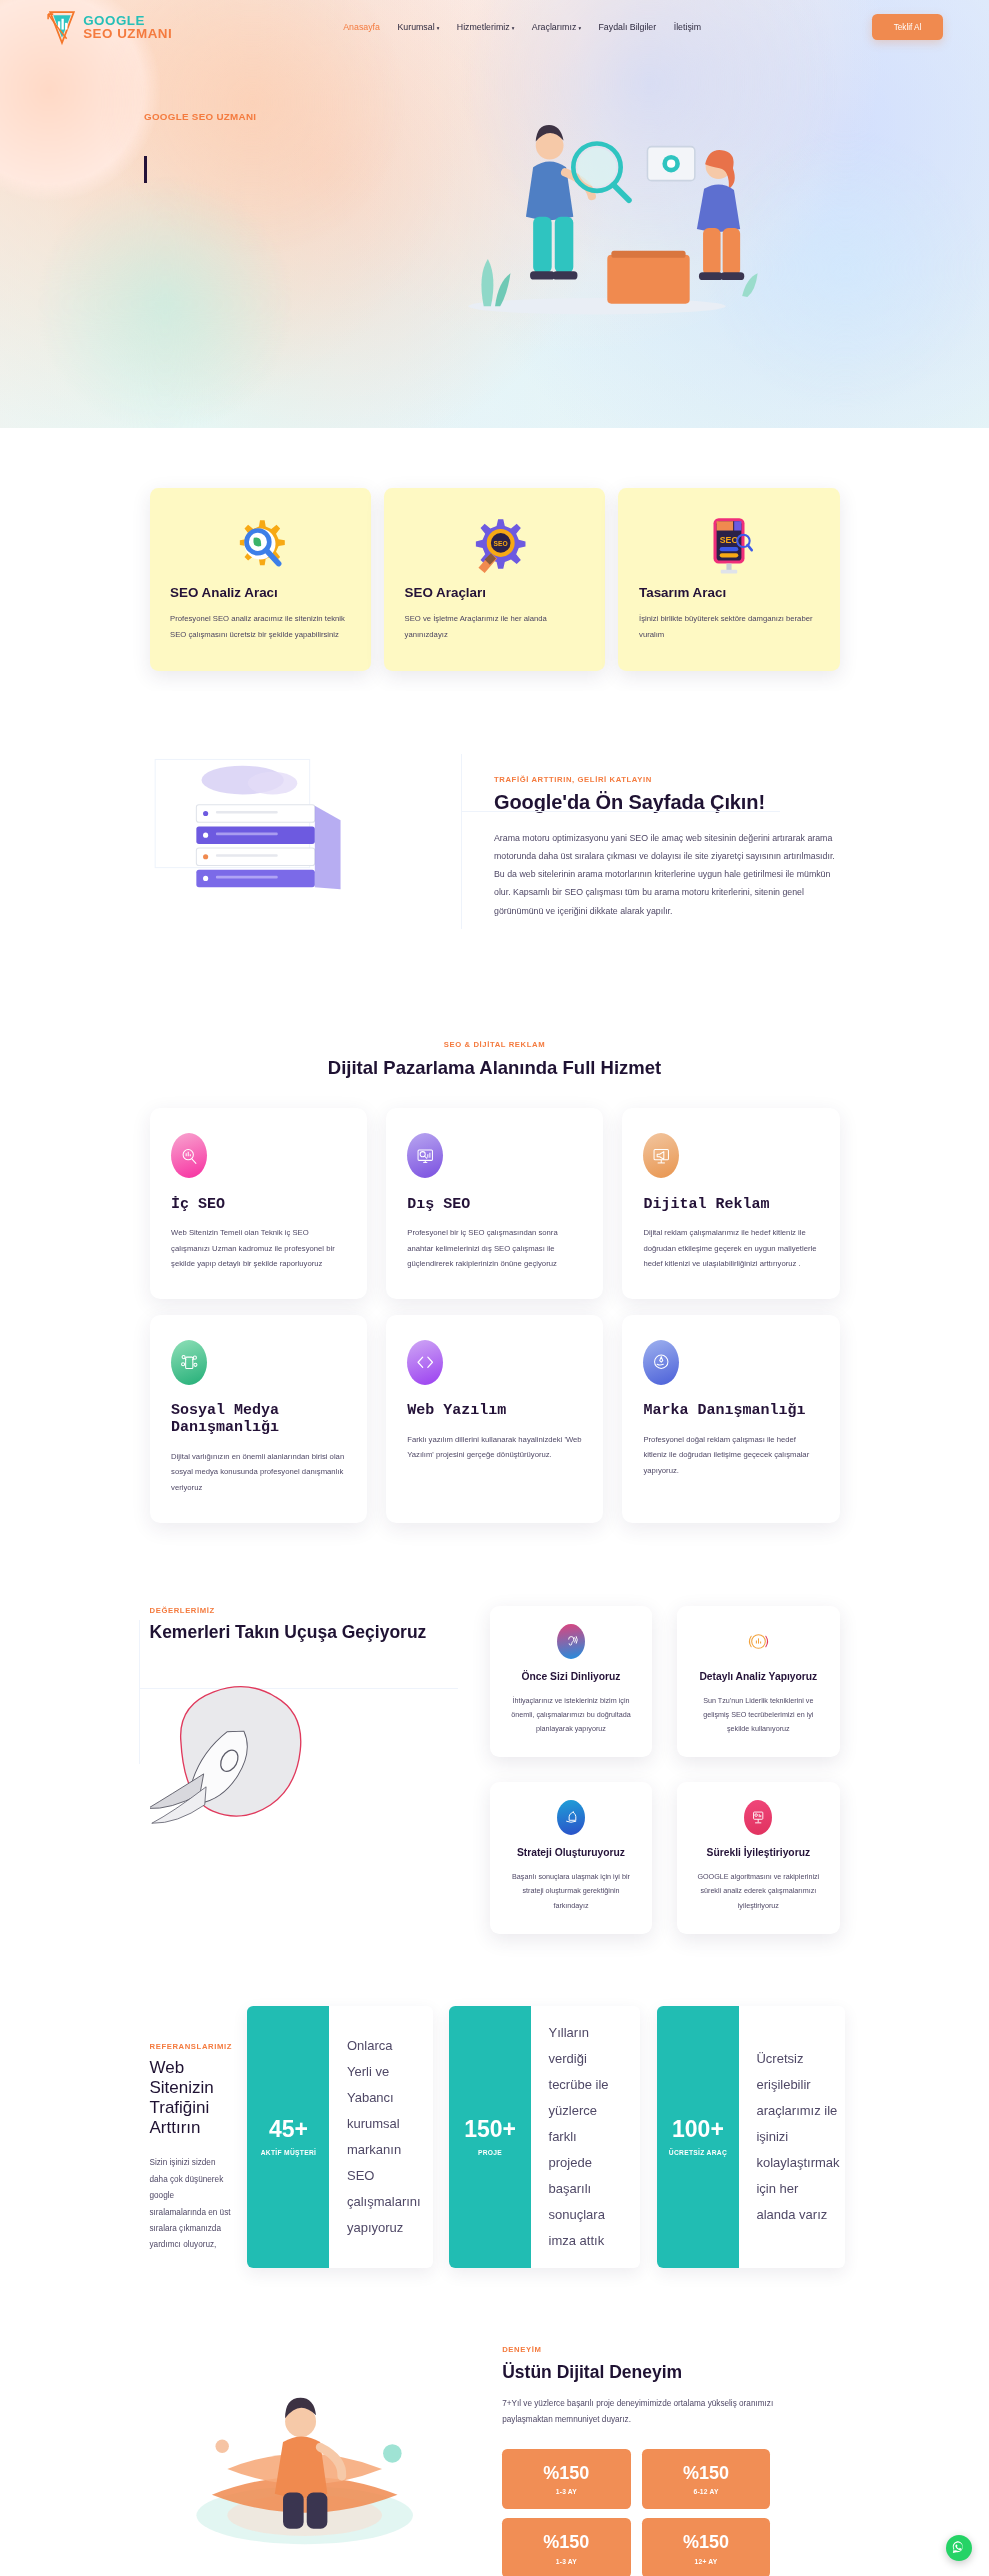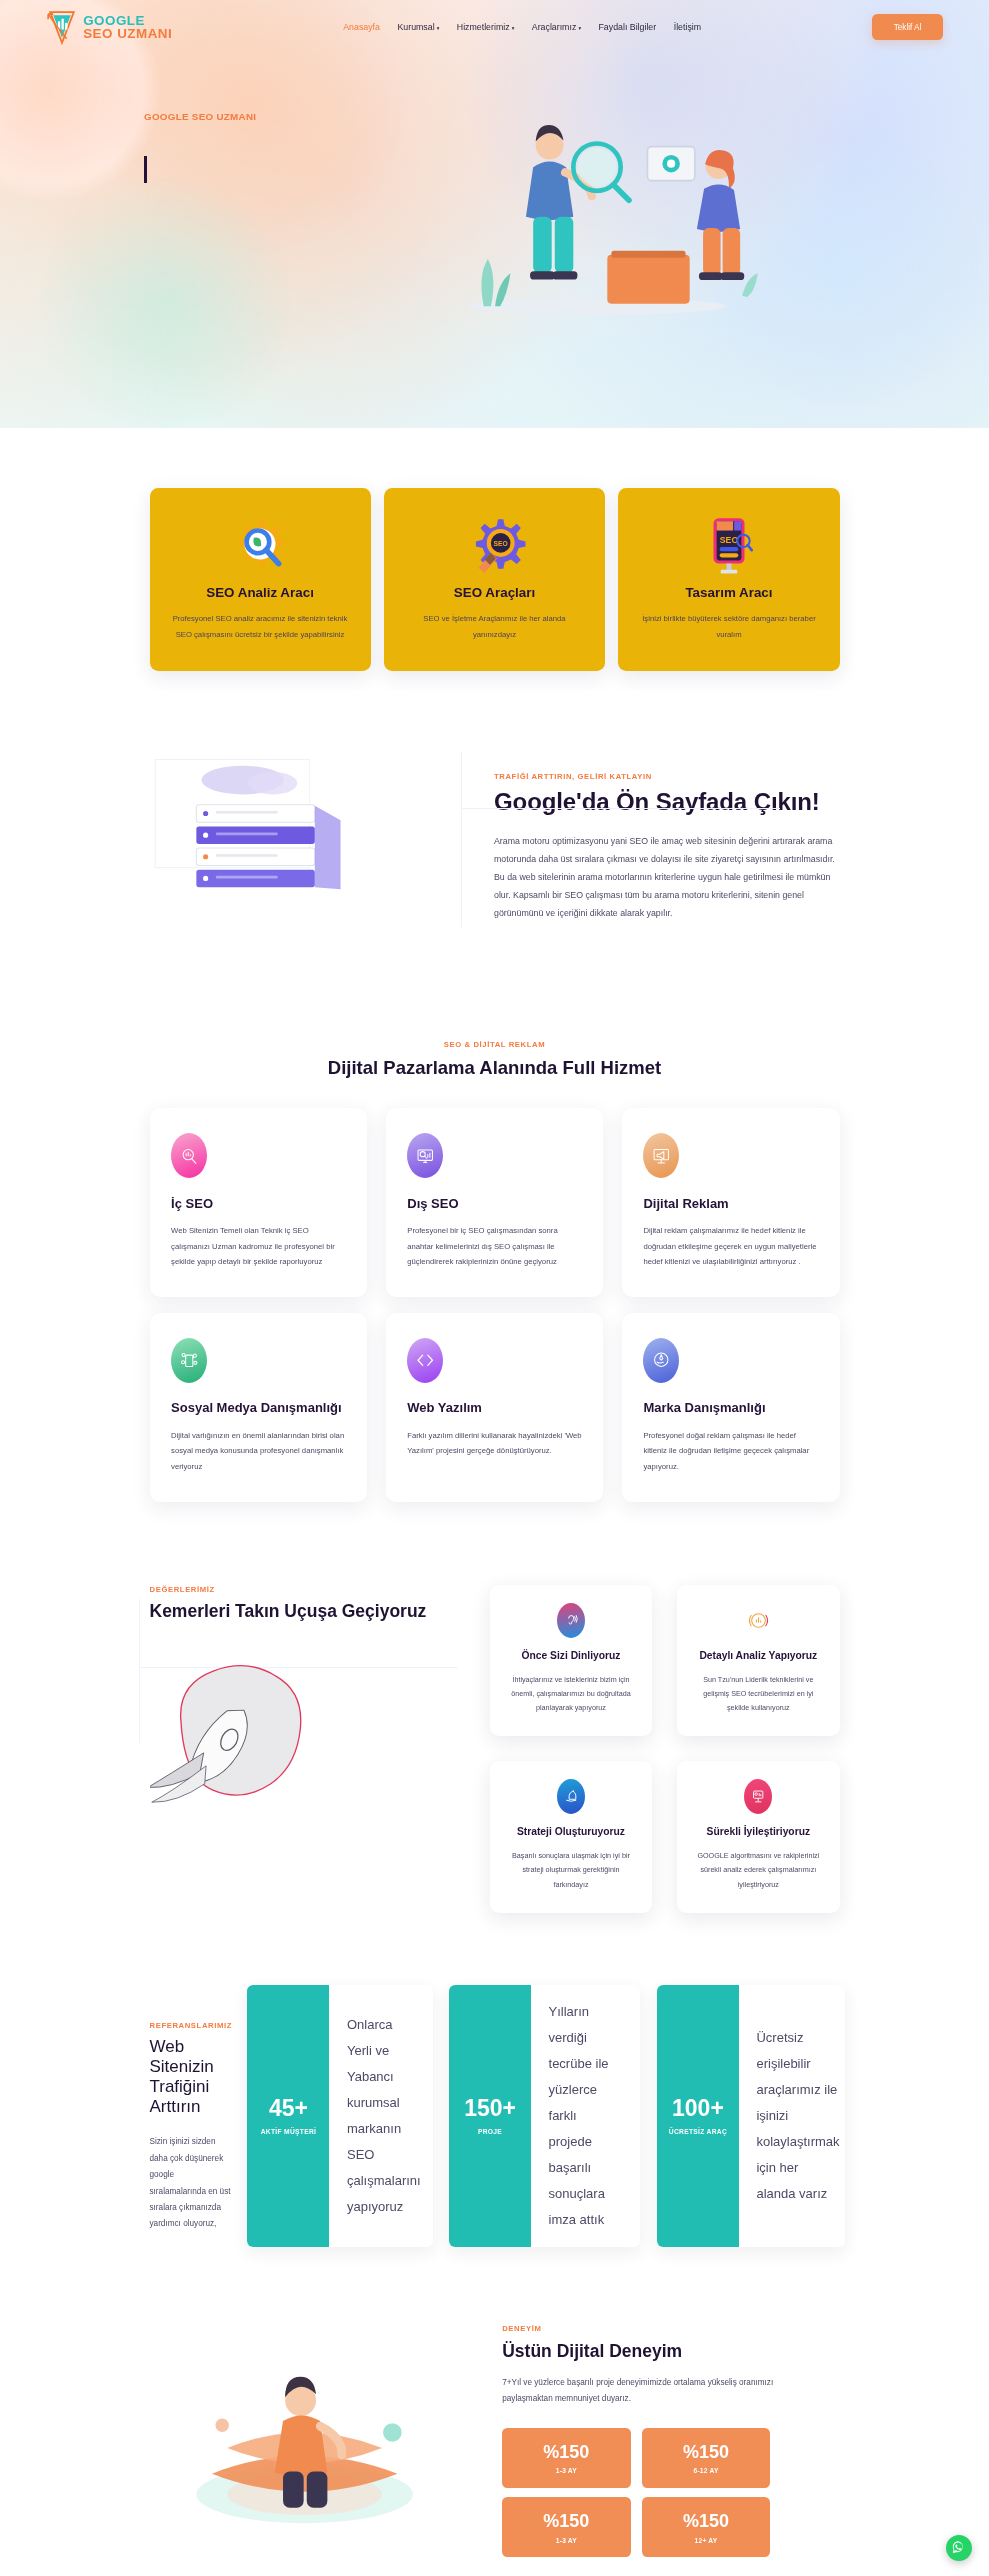--- a/index.html
+++ b/index.html
@@ -65,49 +65,49 @@
   .caret-bar{width:2.6px;height:27px;background:#241238;display:inline-block;}
   .hero-right{flex:1;position:relative;height:222px;}
 
   
   .illus{position:absolute;left:31px;top:-20.6px;width:340px;height:242px;}
 
   
   .tools{padding:60px 0 20.6px;background:#fff;}
   .tools-grid{display:flex;gap:13.4px;justify-content:center;}
   .tool-card{
-    flex:1;background:#eab308;border-radius:8.2px;
+    flex:1;background:#fef9c3;border-radius:8.2px;
     box-shadow:0 5.2px 19.6px rgba(45,35,80,.10);
-    padding:23px 20.6px 29px;text-align:center;position:relative;overflow:hidden;cursor:pointer;
+    padding:23px 20.6px 29px;position:relative;overflow:hidden;cursor:pointer;
   }
   .tool-icon{height:67px;display:flex;align-items:center;justify-content:center;margin-bottom:7.2px;}
   .tool-card h3{font-size:13.4px;font-weight:700;color:#241238;margin-bottom:11.3px;}
   .tool-card p{font-size:7.7px;line-height:1.95;color:#4b4460;}
 
   
   .sec-front{padding:58px 0 46px;position:relative;background:#fff;}
   .front-row{display:flex;align-items:center;gap:18px;}
   .front-left{width:309px;position:relative;height:196px;}
   .front-right{flex:1;padding-left:17.5px;position:relative;}
   .eyebrow{color:#f47b3f;font-size:7.7px;font-weight:700;letter-spacing:0.6px;text-transform:uppercase;}
-  .h2big{font-size:24px;font-weight:700;color:#1f1233;margin:7.2px 0 15.5px;letter-spacing:-0.1px;}
+  .h2big{font-size:20px;font-weight:700;color:#1f1233;margin:7.2px 0 15.5px;letter-spacing:-0.1px;}
   .body-p{font-size:8.8px;line-height:2.05;color:#4f4866;}
   .grid-line{position:absolute;background:#eef3fb;}
 
   
   .services{padding:49px 0 52px;background:#fff;text-align:center;}
   .services .eyebrow{display:block;margin-bottom:8.2px;}
   .services h2{font-size:18.5px;font-weight:700;color:#1f1233;margin-bottom:29px;}
   .svc-grid{display:grid;grid-template-columns:repeat(3,1fr);gap:15.5px 18.5px;text-align:left;}
   .svc-card{
     background:#fff;border-radius:10.3px;padding:25px 21.6px 28px;
     box-shadow:0 5.2px 20.6px rgba(45,35,80,.085);min-height:149px;cursor:pointer;
   }
   .svc-ico{width:36px;height:45px;border-radius:50%;display:flex;align-items:center;justify-content:center;margin-bottom:17.5px;}
-  .svc-card h4{font-size:13px;font-weight:600;color:#241238;margin-bottom:12.4px;}
+  .svc-card h4{font-size:15px;font-weight:600;color:#241238;margin-bottom:12.4px;font-family:Liberation Mono, monospace;}
   .svc-card p{font-size:7.7px;line-height:2.0;color:#4f4866;}
 
   
   .values{padding:31px 0 36px;background:#fff;position:relative;}
   .values-row{display:flex;gap:10.3px;}
   .values-left{width:330px;position:relative;}
   .values-left h2{font-size:17.5px;font-weight:700;color:#1f1233;margin-top:7.2px;}
   .rocket-wrap{position:relative;margin-top:20.6px;height:170px;}
   .values-right{flex:1;display:grid;grid-template-columns:1fr 1fr;gap:25px;}
   .val-card{

